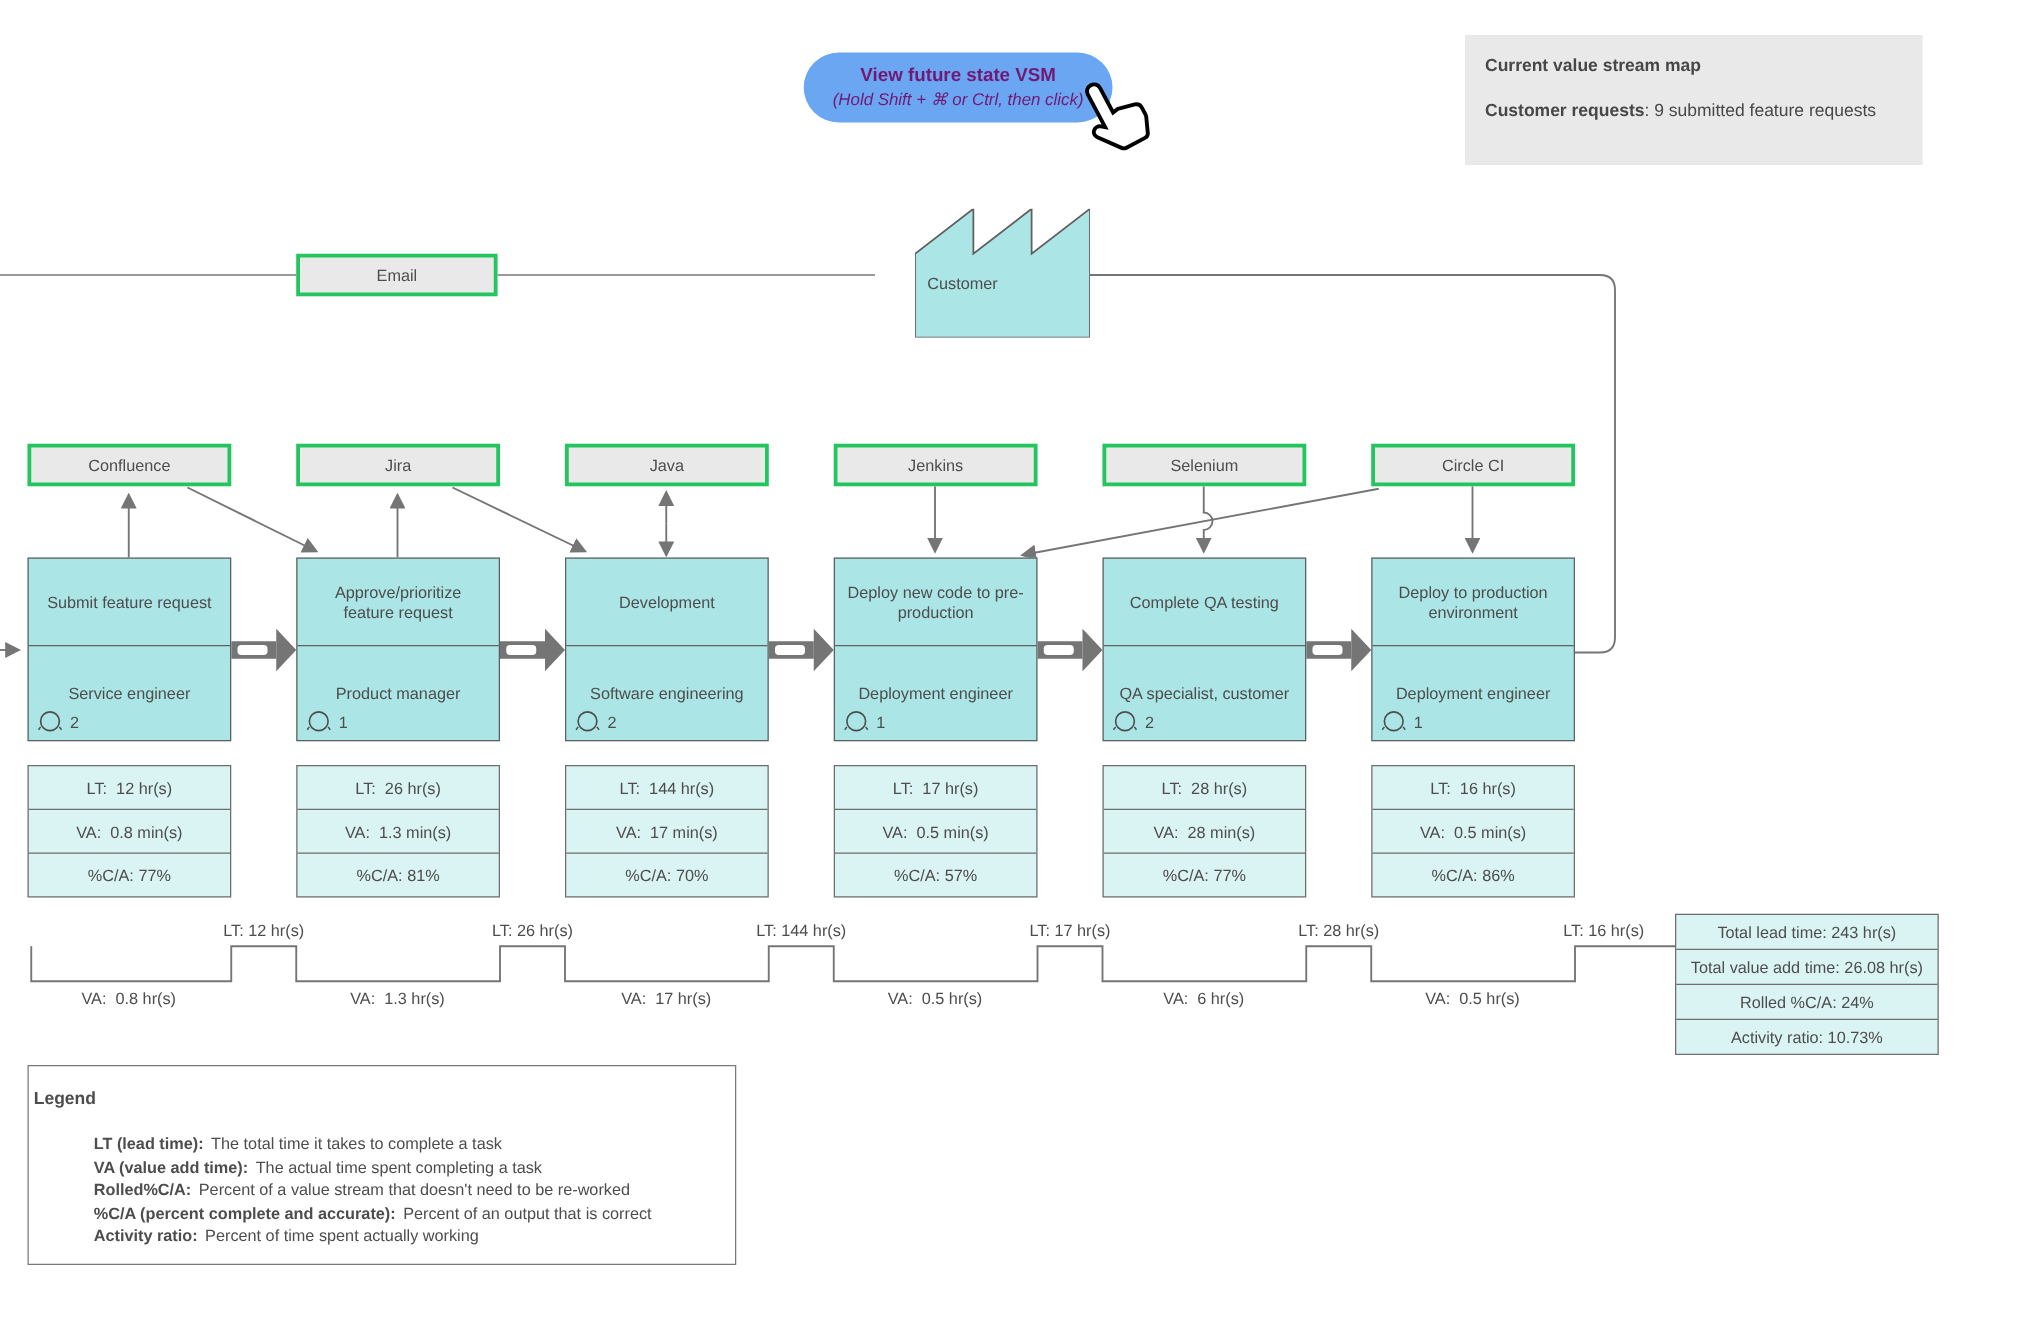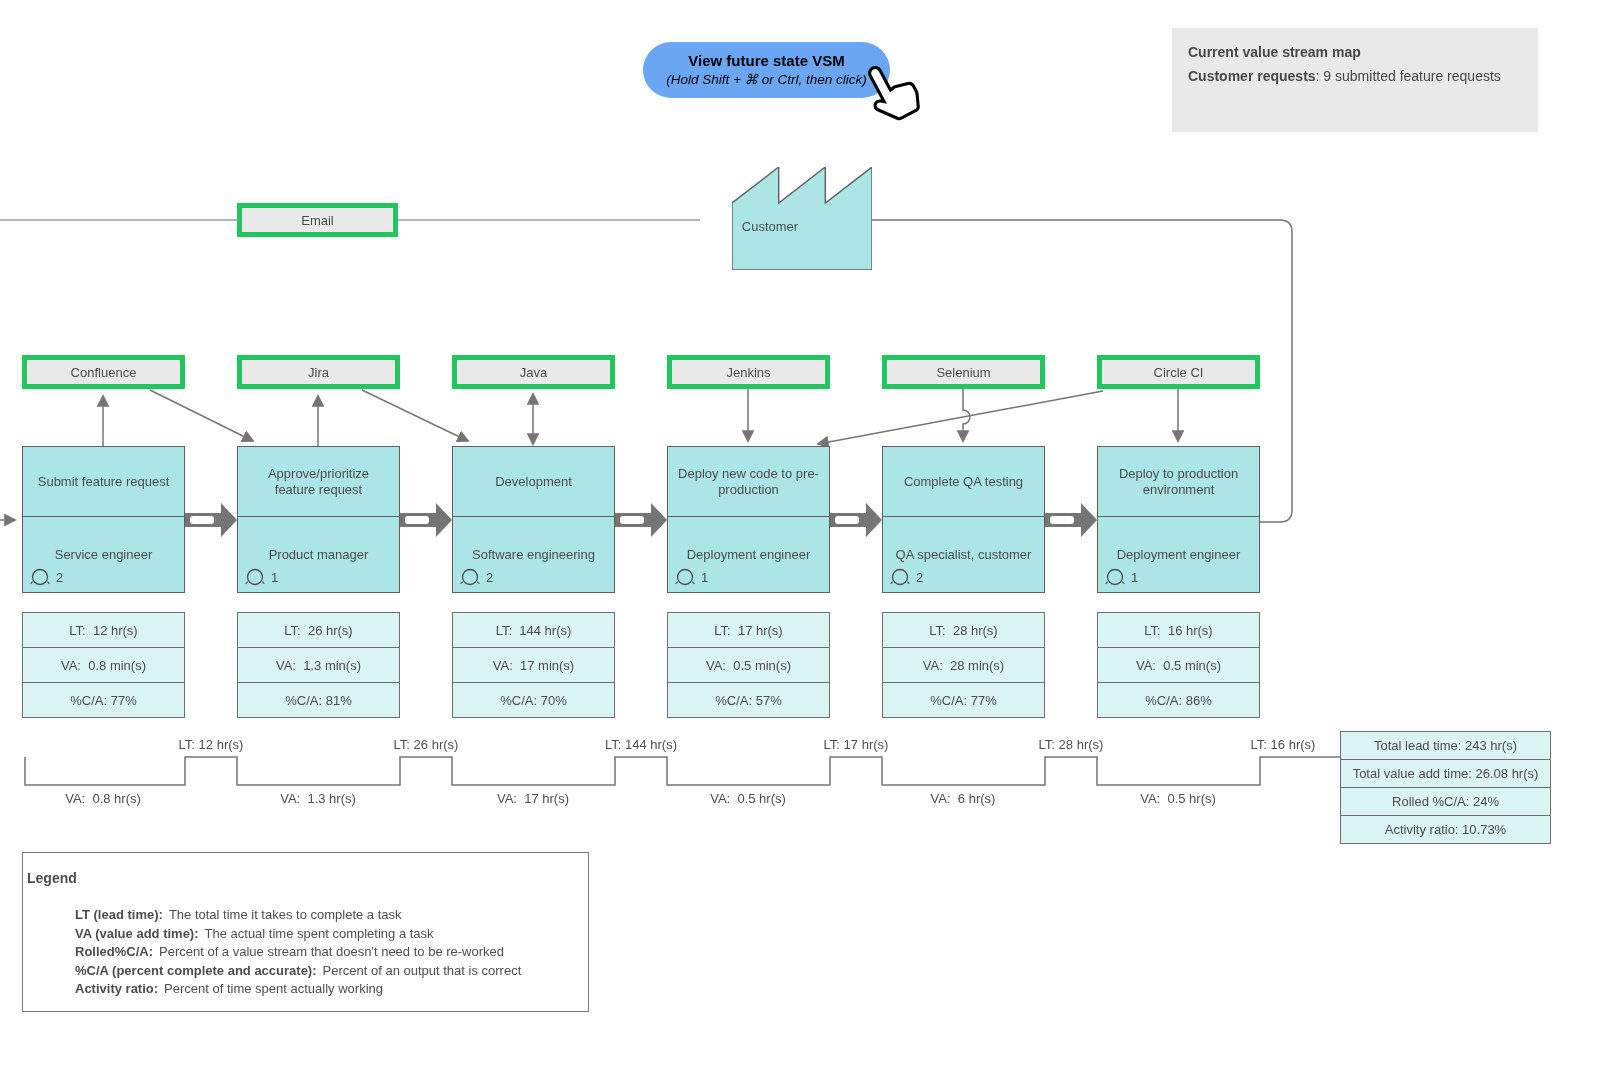--- a/index.html
+++ b/index.html
@@ -9,21 +9,21 @@
   }
   svg.layer{position:absolute;left:0;top:0;z-index:0;}
   .abs{position:absolute;box-sizing:border-box;}
 
   
   .x1{left:22px}.x2{left:237px}.x3{left:452px}.x4{left:667px}.x5{left:882px}.x6{left:1097px}
   .colw{width:163px}
 
   
   .toolbox{
-    top:355px;height:34px;background:#e9e9e9;border:5px solid #22c55e;z-index:1;
+    top:355px;height:34px;background:#e9e9e9;border:3px solid #22c55e;z-index:1;
     display:flex;align-items:center;justify-content:center;font-size:13px;
   }
   .emailbox{top:203px;height:34px;width:161px;}
 
   
   .proc{
     top:446px;height:147px;background:#abe5e5;border:1px solid #5f5f5f;z-index:1;
   }
   .p-title{
     height:70px;border-bottom:1px solid #5f5f5f;display:flex;align-items:center;
@@ -73,32 +73,32 @@
   
   .factory{left:700px;top:167px;width:140px;height:103px;z-index:1;padding-left:32px;}
   .factory-label{
     position:absolute;left:0;top:52px;width:140px;text-align:center;font-size:13px;
   }
 
   
   .cta{
     left:643px;top:42px;width:247px;height:56px;background:#6ba6f2;border-radius:28px;
     z-index:3;display:flex;flex-direction:column;align-items:center;justify-content:center;
-    color:#000000;cursor:pointer;
+    color:#701a75;cursor:pointer;
   }
   .cta-title{font-weight:bold;font-size:15px;line-height:20px;}
   .cta-sub{font-style:italic;font-size:13.5px;line-height:18px;}
   .cursor-hand{left:862px;top:60px;width:58px;height:62px;z-index:4;pointer-events:none;}
 
   
   .infobox{
     left:1172px;top:28px;width:366px;height:104px;background:#e9e9e9;z-index:1;
     padding:15px 16px;font-size:14px;line-height:18px;color:#474747;
   }
-  .info-title{font-weight:bold;margin-bottom:6px;}
+  .info-title{font-weight:bold;margin-bottom:18px;}
   .info-bold{font-weight:bold;}
 </style>
 </head>
 <body>
 
 <div class="canvas">
 
   <svg class="layer" width="1617" height="1072">
     <defs>
       <marker id="ah" viewBox="0 0 10 10" refX="8.5" refY="5" markerWidth="8.5" markerHeight="8.5" orient="auto-start-reverse">

